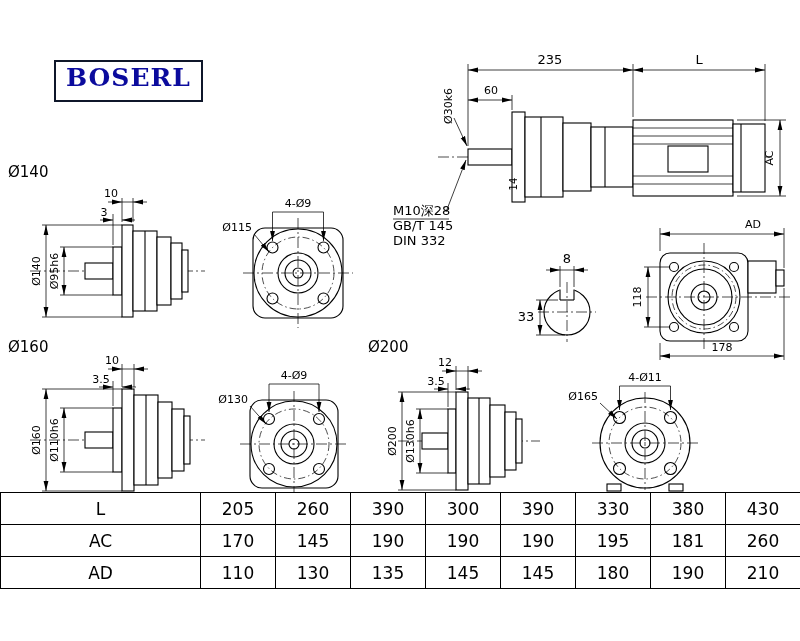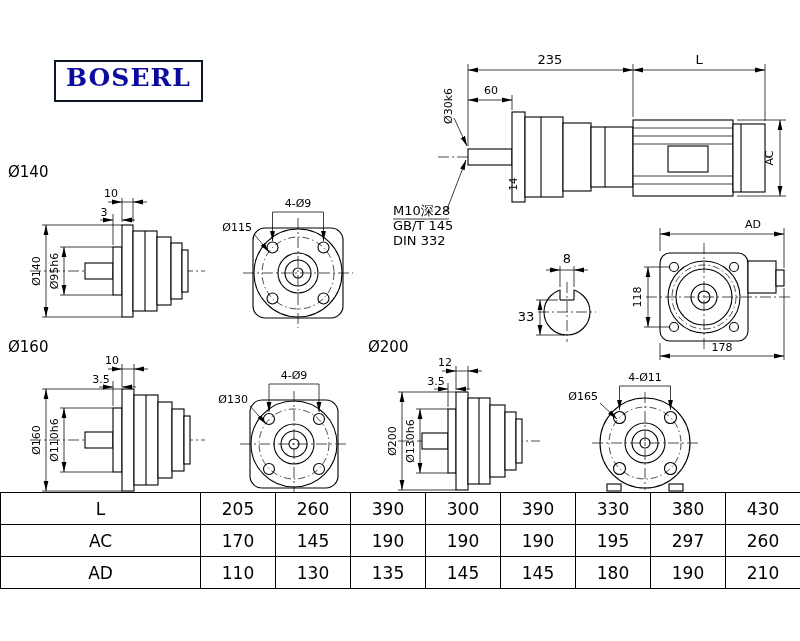--- a/index.html
+++ b/index.html
@@ -349,21 +349,21 @@
         <td>430</td>
       </tr>
       <tr>
         <td>AC</td>
         <td>170</td>
         <td>145</td>
         <td>190</td>
         <td>190</td>
         <td>190</td>
         <td>195</td>
-        <td>297</td>
+        <td>181</td>
         <td>260</td>
       </tr>
       <tr>
         <td>AD</td>
         <td>110</td>
         <td>130</td>
         <td>135</td>
         <td>145</td>
         <td>145</td>
         <td>180</td>

